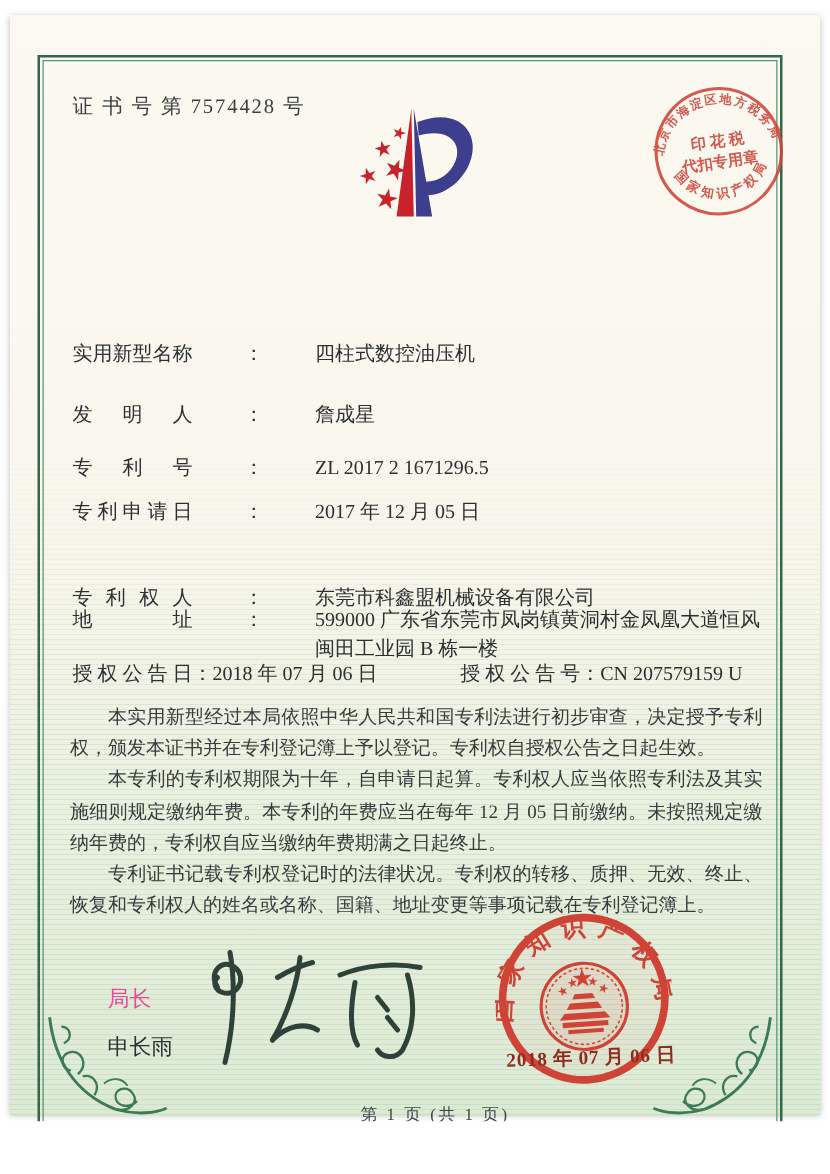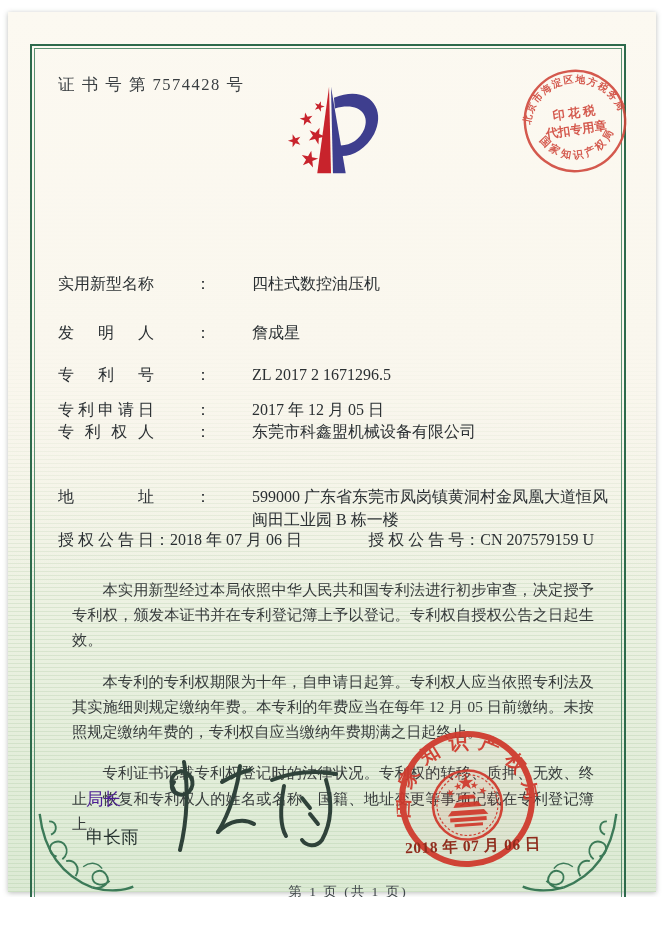--- a/index.html
+++ b/index.html
@@ -19,22 +19,22 @@
   .title{left:0;right:0;top:183px;text-align:center;font-size:36px;font-weight:700;
          letter-spacing:8px;text-indent:8px;color:#2a2f31;}
   .frow{left:58px;width:550px;display:flex;align-items:flex-start;
         font-size:16px;color:#2b3033;line-height:1.45;gap:41px;}
   .flabel{flex:none;width:96px;display:inline-block;text-align:justify;text-align-last:justify;}
   .fcolon{flex:none;width:16px;}
   .fvalue{flex:1;}
   .grant{justify-content:space-between;width:536px;}
   .gpair{display:flex;align-items:center;}
   .paras{left:56px;top:561px;width:554px;font-size:15.2px;line-height:1.66;color:#363b3b;}
-  .paras p{margin:16px;text-indent:2em;text-align:justify;}
-  .sig-title{left:86px;top:787px;font-size:17.5px;color:#4c1d95;font-family:Liberation Sans, sans-serif;}
+  .paras p{margin:0;text-indent:2em;text-align:justify;}
+  .sig-title{left:86px;top:787px;font-size:17.5px;color:#ec4899;font-family:Liberation Sans, sans-serif;}
   .sig-name{left:86px;top:825px;font-size:17.5px;color:#273430;font-family:"Liberation Sans","DejaVu Sans",sans-serif;}
   .sig-svg{left:144px;top:756px;}
   .stamp-svg{left:518px;top:64px;transform:rotate(-8deg);opacity:0.88;}
   .logo-svg{left:270px;top:82px;}
   .seal-svg{left:396px;top:728px;transform:rotate(-4deg);opacity:0.93;}
   .seal-date{left:398px;top:836px;width:150px;text-align:center;font-size:15.5px;
              color:#8f2c1d;letter-spacing:0.5px;font-weight:700;transform:rotate(-2deg);}
   .footer{left:0;right:0;top:883px;text-align:center;font-size:13.5px;color:#40474a;letter-spacing:2px;margin-left:32px;}
   .fl-left{left:34px;top:793px;}
   .fl-right{left:518px;top:793px;transform:scaleX(-1);}
@@ -109,21 +109,21 @@
   <div class="abs frow" style="top:363px">
     <span class="flabel">专利号</span>
       <span class="fcolon">：</span>
       <span class="fvalue">ZL 2017 2 1671296.5</span>
   </div>
   <div class="abs frow" style="top:398px">
     <span class="flabel">专利申请日</span>
       <span class="fcolon">：</span>
       <span class="fvalue">2017 年 12 月 05 日</span>
   </div>
-  <div class="abs frow" style="top:420px">
+  <div class="abs frow" style="top:467px">
     <span class="flabel">专利权人</span>
       <span class="fcolon">：</span>
       <span class="fvalue">东莞市科鑫盟机械设备有限公司</span>
   </div>
   <div class="abs frow" style="top:485px">
     <span class="flabel">地址</span>
       <span class="fcolon">：</span>
       <span class="fvalue">599000 广东省东莞市凤岗镇黄洞村金凤凰大道恒风闽田工业园 B 栋一楼</span>
   </div>
   <div class="abs frow grant" style="top:528px">

